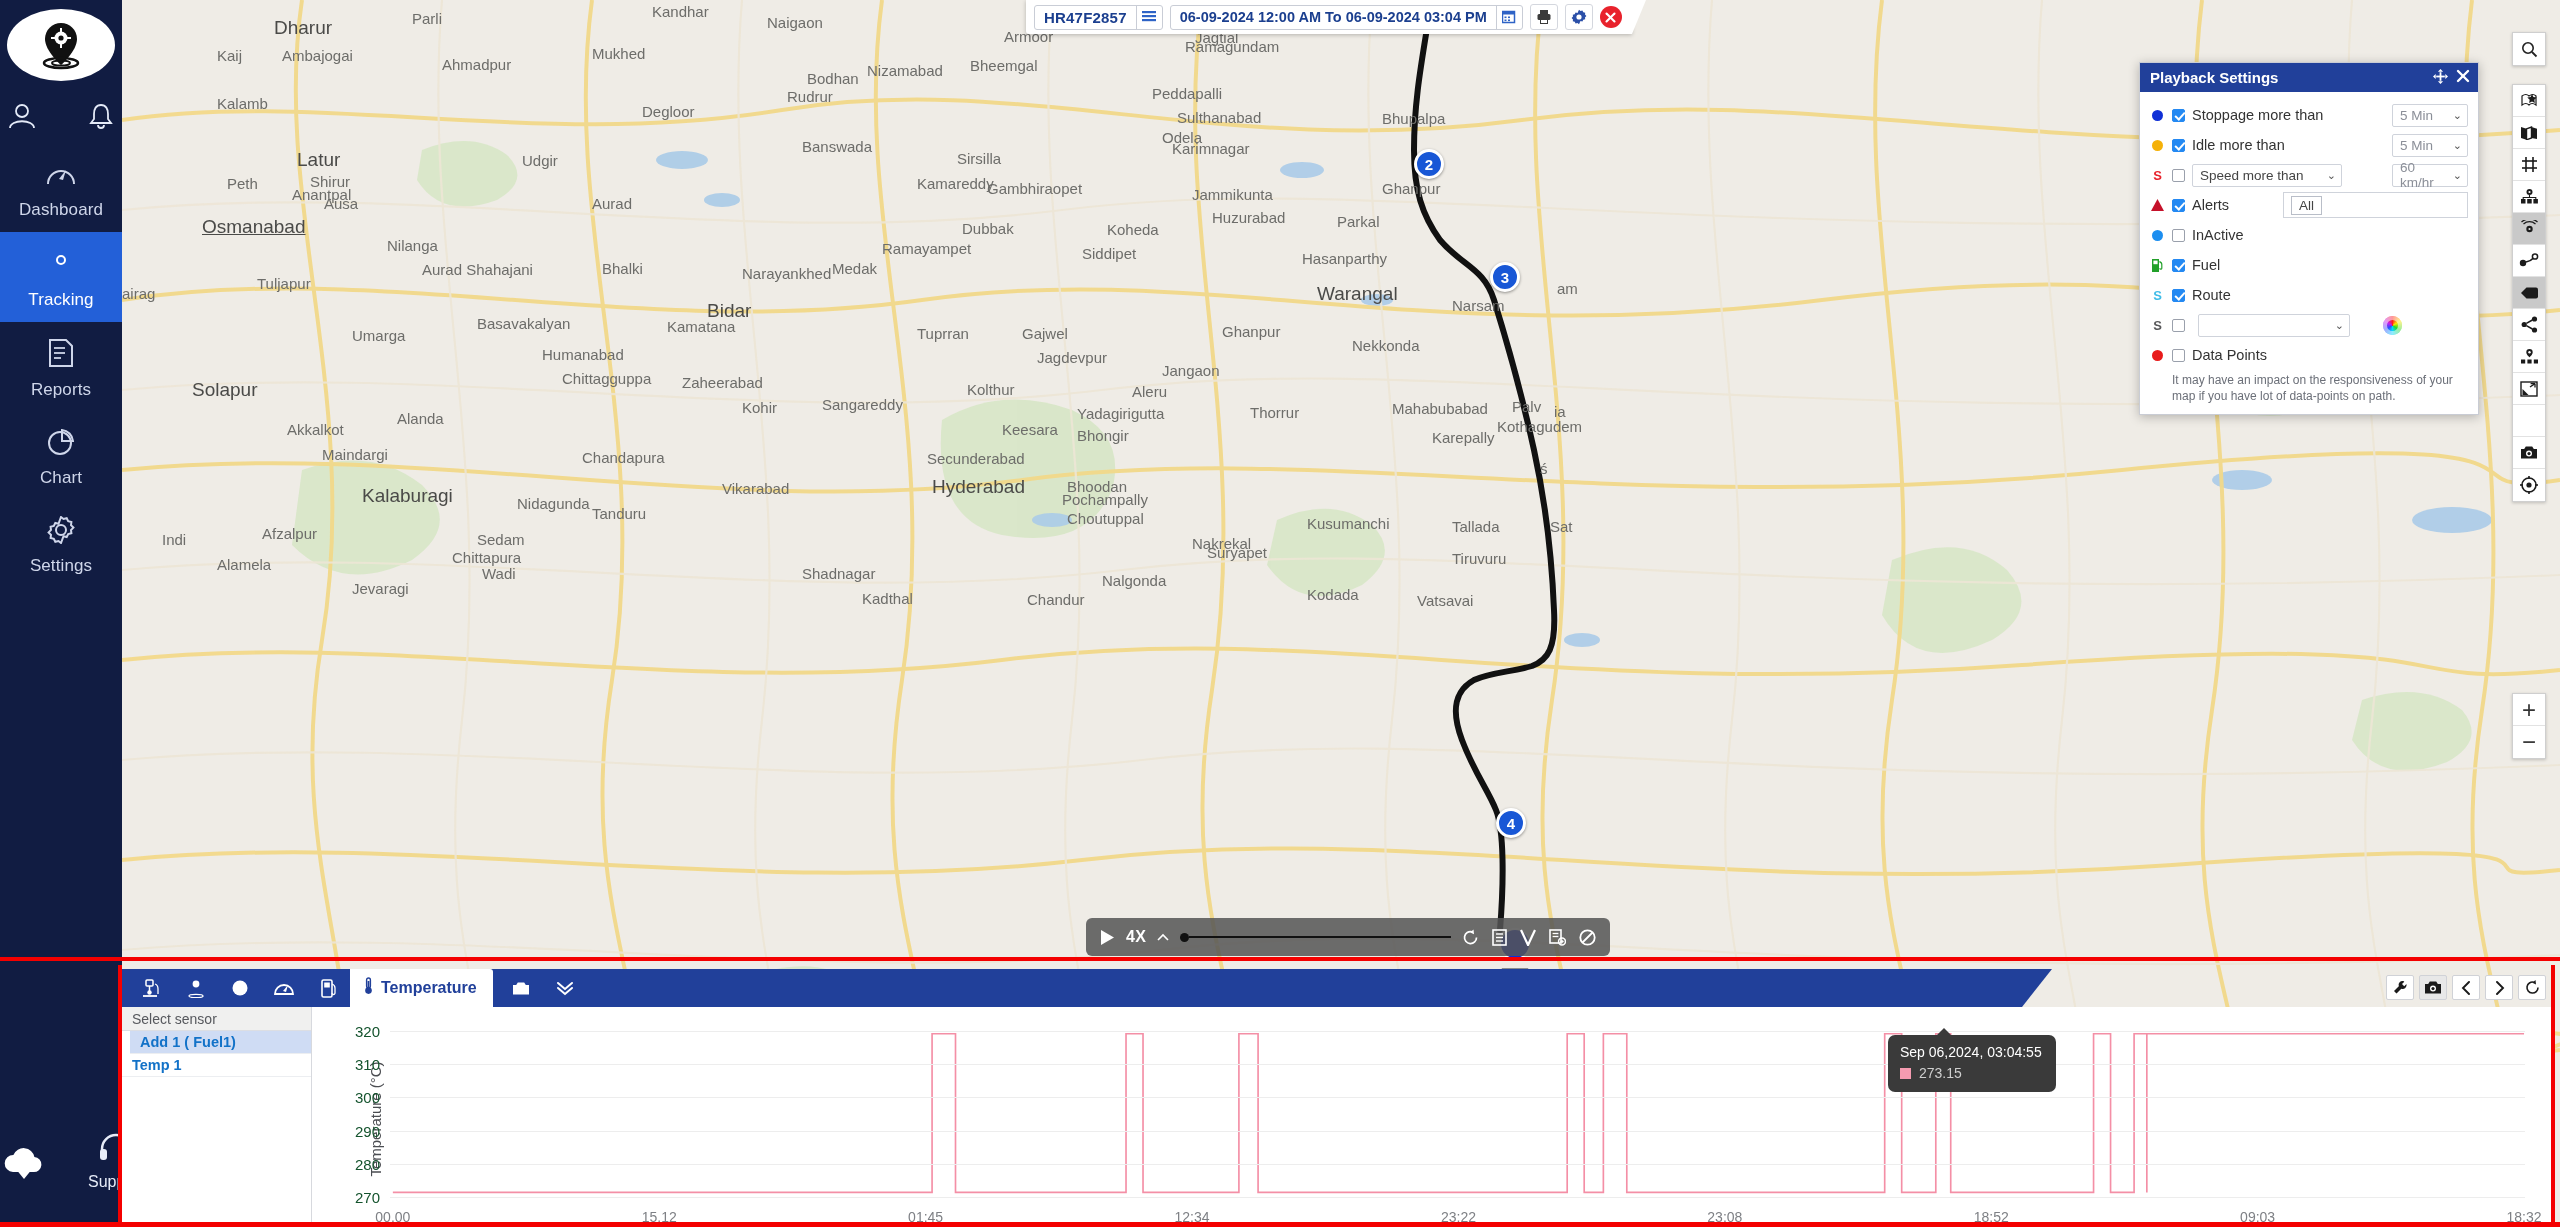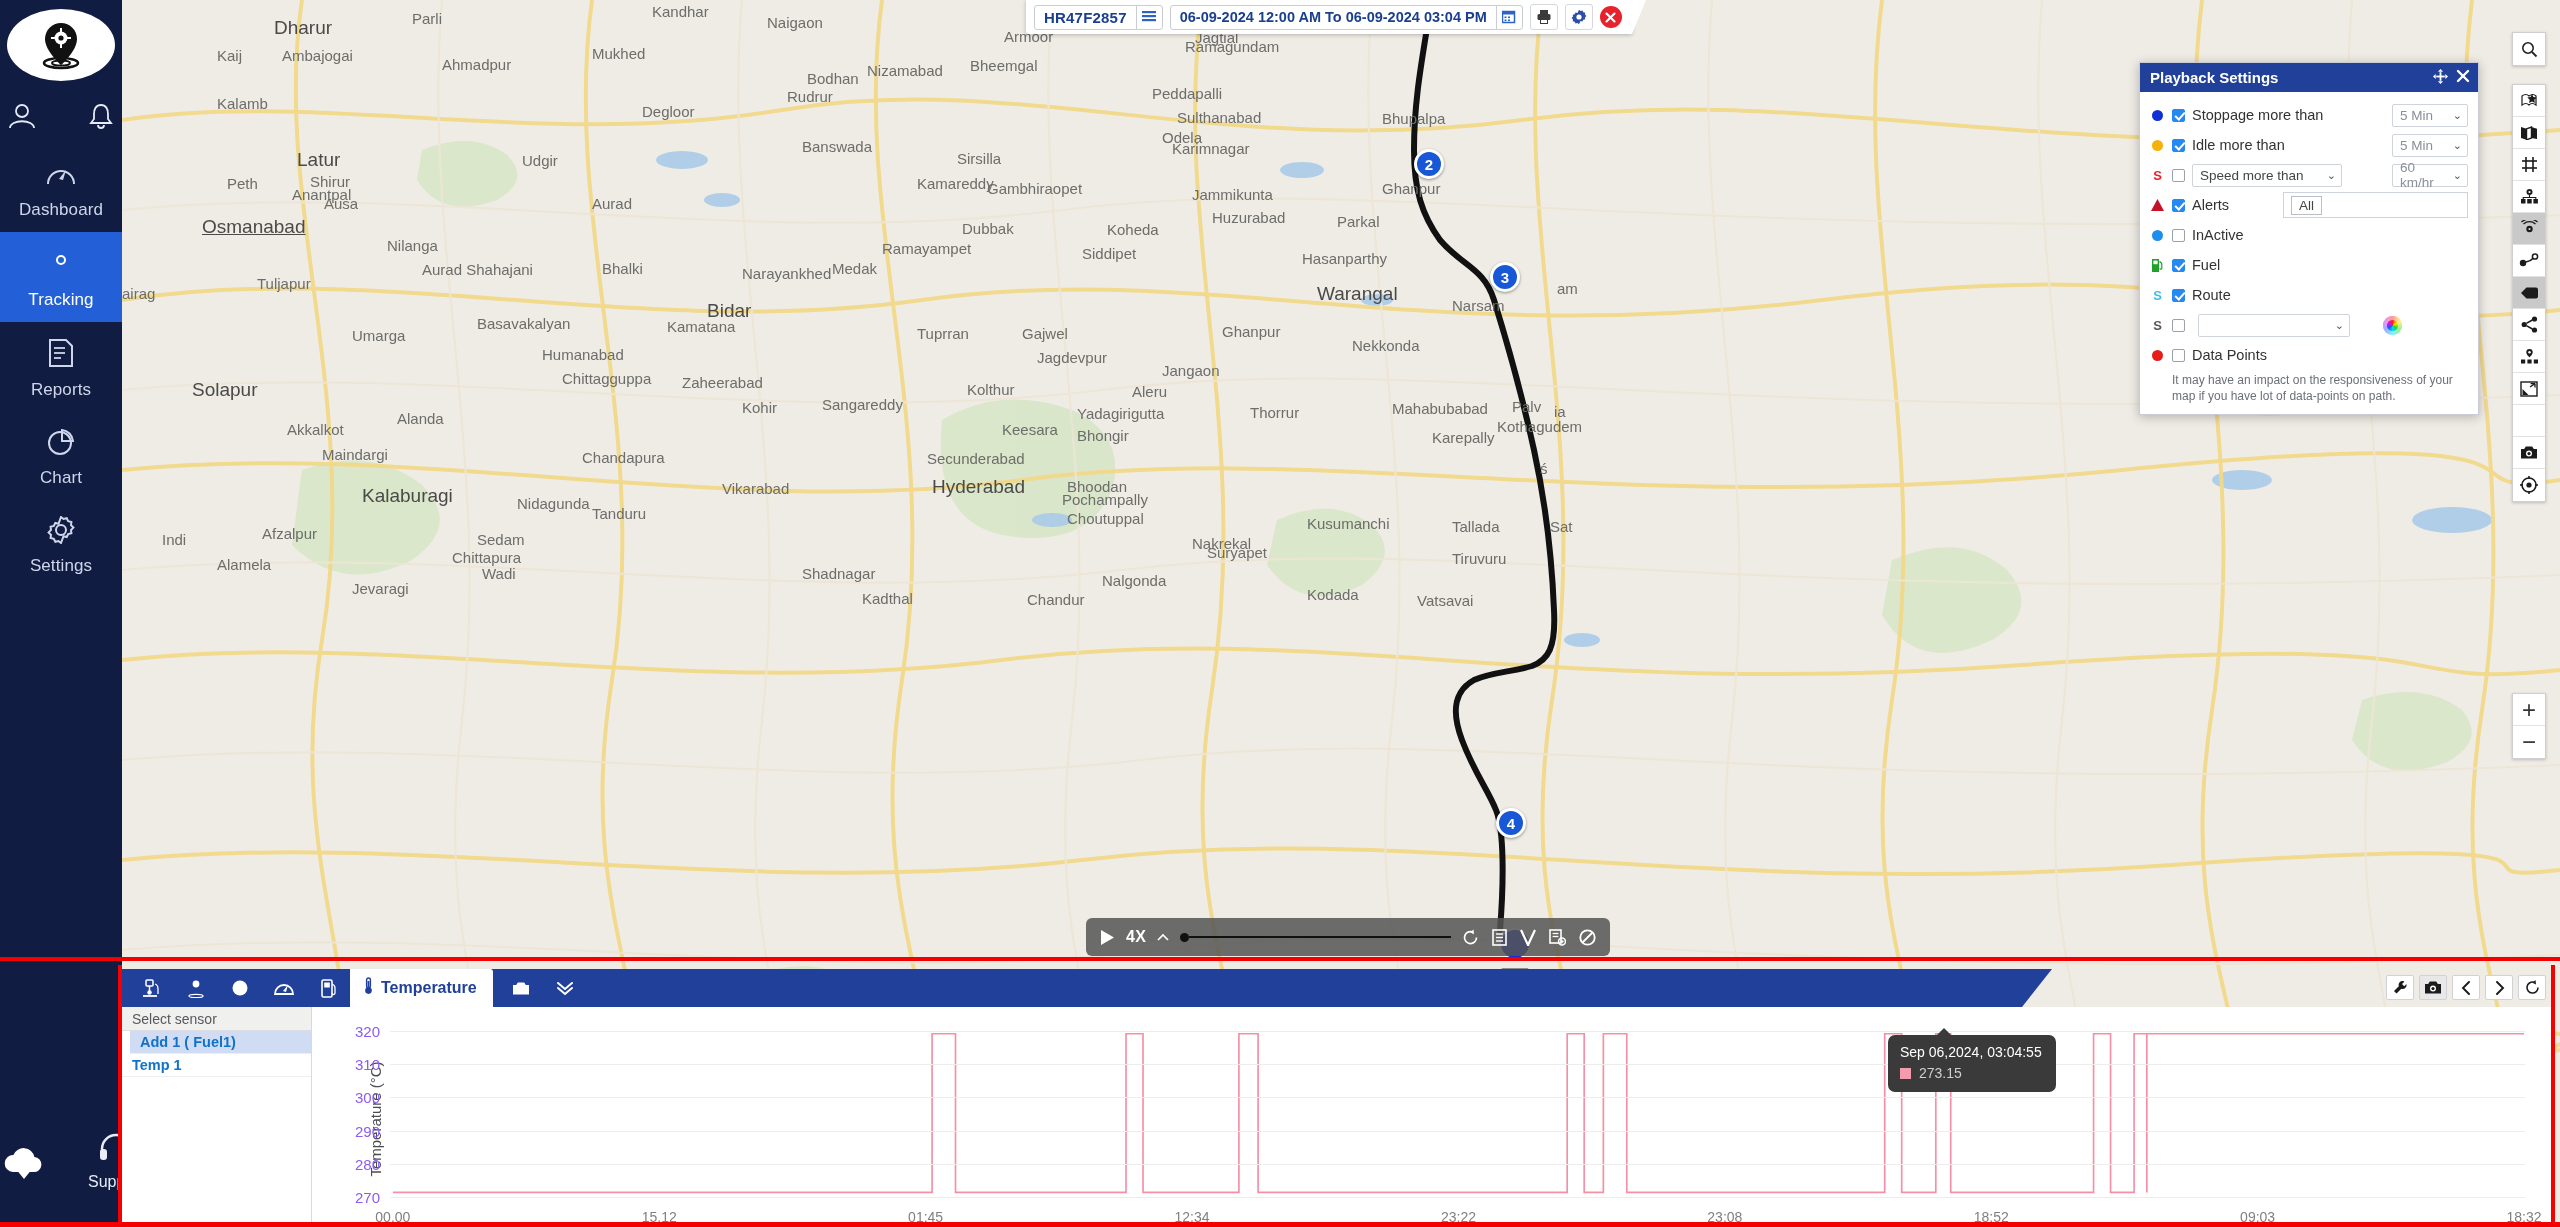--- a/index.html
+++ b/index.html
@@ -208,21 +208,21 @@
     font-size:14.5px; font-weight:bold; color:#1272c8; cursor:pointer;
     border-bottom:1px solid #eceef1;}
   .sl-item.sel{ background:#cfdcf4;margin-left:8px; }
 
   #plot{ position:relative; flex:1; }
   .yaxis-title{
     position:absolute; left:6px; top:50%; transform:translateY(-50%) rotate(-90deg);
     transform-origin:center; font-size:15px; color:#4b4d52; white-space:nowrap;
   }
   .ytick{ position:absolute; left:24px; width:44px; text-align:right;
-    font-size:15px; color:#8b5cf6; transform:translateY(-50%); }
+    font-size:15px; color:#14532d; transform:translateY(-50%); }
   .gridline{ position:absolute; left:78px; right:26px; height:1px; background:#ededed; }
   .xtick{ position:absolute; bottom:6px; font-size:14px; color:#7e8085;
     transform:translateX(-50%); white-space:nowrap; }
 
   #tooltip{
     position:absolute; left:1888px; top:1035px; z-index:75;
     background:#3a3a3a; color:#fff; border-radius:7px; padding:7px 14px 8px 12px;
     font-size:14px; line-height:1.5;
   }
   #tooltip .tt-val{ display:flex; align-items:center; gap:8px; color:#cfcfcf; }

